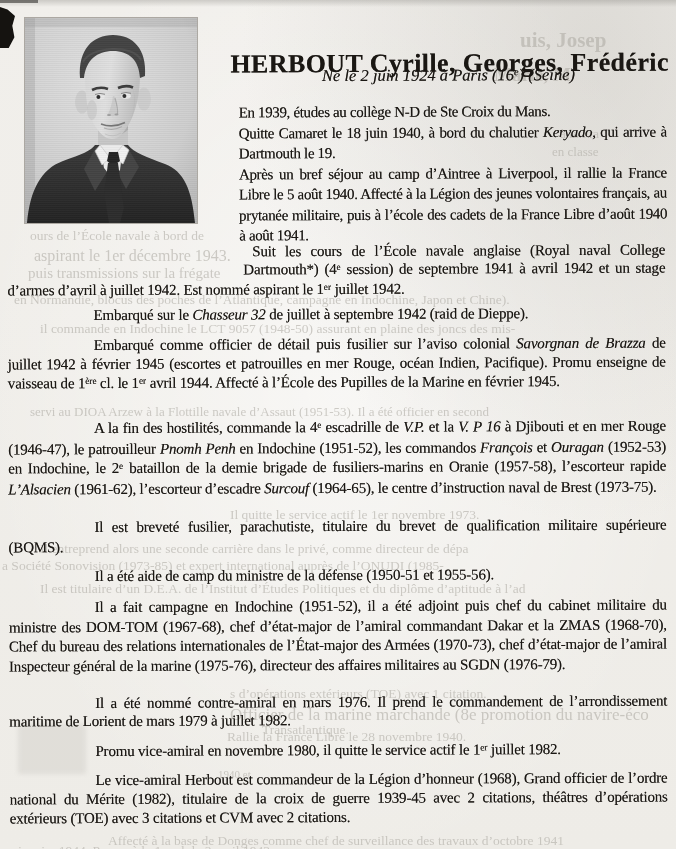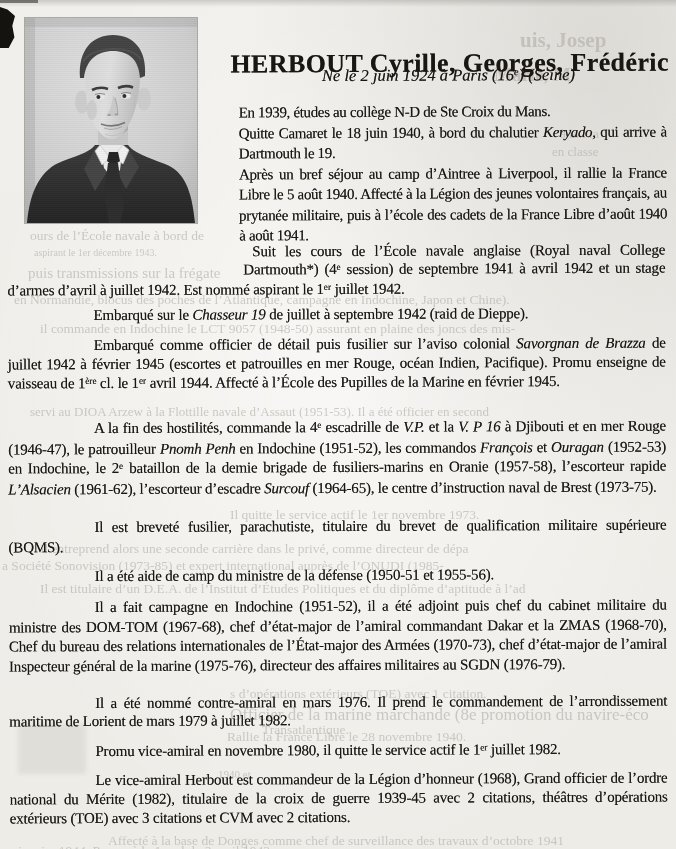--- a/index.html
+++ b/index.html
@@ -66,21 +66,21 @@
 <body>
 
 <div class="page">
 
   <div class="ghostlayer">
       <div class="ghost" style="left: 520px; top: 28px; font-size: 21px; font-weight: bold;">uis, Josep</div>
       <div class="ghost" style="left: 494px; top: 64px; font-size: 19px; font-weight: bold;">Marie, M</div>
       <div class="ghost" style="left: 560px; top: 126px; font-size: 13px;">à la Fra</div>
       <div class="ghost" style="left: 552px; top: 144px; font-size: 13px;">en classe</div>
       <div class="ghost" style="left: 30px; top: 228px; font-size: 13.5px;">ours de l’École navale à bord de</div>
-      <div class="ghost" style="left: 34px; top: 247px; font-size: 10px;">aspirant le 1er décembre 1943.</div>
+      <div class="ghost" style="left: 34px; top: 247px; font-size: 16px;">aspirant le 1er décembre 1943.</div>
       <div class="ghost" style="left: 28px; top: 265px; font-size: 15px;">puis transmissions sur la frégate</div>
       <div class="ghost" style="left: 14px; top: 292px; font-size: 13.5px;">en Normandie, blocus des poches de l’Atlantique, campagne en Indochine, Japon et Chine).</div>
       <div class="ghost" style="left: 40px; top: 321px; font-size: 13.5px;">il commande en Indochine le LCT 9057 (1948-50) assurant en plaine des joncs des mis-</div>
       <div class="ghost" style="left: 30px; top: 404px; font-size: 13px;">servi au DIOA Arzew à la Flottille navale d’Assaut (1951-53). Il a été officier en second</div>
       <div class="ghost" style="left: 230px; top: 507px; font-size: 13.5px;">Il quitte le service actif le 1er novembre 1973.</div>
       <div class="ghost" style="left: 40px; top: 541px; font-size: 13.5px;">Il entreprend alors une seconde carrière dans le privé, comme directeur de dépa</div>
       <div class="ghost" style="left: 2px; top: 558px; font-size: 13.5px;">a Société Sonovision (1973-85) et expert international auprès de l’ONUDI (1985-</div>
       <div class="ghost" style="left: 40px; top: 581px; font-size: 13.5px;">Il est titulaire d’un D.E.A. de l’Institut d’Études Politiques et du diplôme d’aptitude à l’ad</div>
       <div class="ghost" style="left: 230px; top: 686px; font-size: 13.5px;">s d’opérations extérieurs (TOE) avec 1 citation.</div>
       <div class="ghost" style="left: 230px; top: 705px; font-size: 17px;">Officier de la marine marchande (8e promotion du navire-éco</div>
@@ -171,21 +171,21 @@
     <div class="subtitle"><span>Né le 2 juin 1924 à Paris (16</span><span class="seg-sup">e</span><span>) (Seine)</span></div>
 
     <div class="ncol">
       <p class="para"><span>En 1939, études au collège N-D de Ste Croix du Mans.</span></p>
       <p class="para"><span>Quitte Camaret le 18 juin 1940, à bord du chalutier </span><span class="seg-i">Keryado</span><span>, qui arrive à Dartmouth le 19.</span></p>
       <p class="para"><span>Après un bref séjour au camp d’Aintree à Liverpool, il rallie la France Libre le 5 août 1940. Affecté à la Légion des jeunes volontaires français, au prytanée militaire, puis à l’école des cadets de la France Libre d’août 1940 à août 1941.</span></p>
     </div>
 
     <p class="para p4"><span class="sp sp1"></span><span class="sp sp2"></span><span>Suit les cours de l’École navale anglaise (Royal naval College Dartmouth*) (4</span><span class="seg-sup">e</span><span> session) de septembre 1941 à avril 1942 et un stage d’armes d’avril à juillet 1942. Est nommé aspirant le 1</span><span class="seg-sup">er</span><span> juillet 1942.</span></p>
 
-    <p class="para fw ind p5"><span>Embarqué sur le </span><span class="seg-i">Chasseur 19</span><span> de juillet à septembre 1942 (raid de Dieppe).</span></p>
+    <p class="para fw ind p5"><span>Embarqué sur le </span><span class="seg-i">Chasseur 32</span><span> de juillet à septembre 1942 (raid de Dieppe).</span></p>
     <p class="para fw ind p6"><span>Embarqué comme officier de détail puis fusilier sur l’aviso colonial </span><span class="seg-i">Savorgnan de Brazza</span><span> de juillet 1942 à février 1945 (escortes et patrouilles en mer Rouge, océan Indien, Pacifique). Promu enseigne de vaisseau de 1</span><span class="seg-sup">ère</span><span> cl. le 1</span><span class="seg-sup">er</span><span> avril 1944. Affecté à l’École des Pupilles de la Marine en février 1945.</span></p>
     <p class="para fw ind p7"><span>A la fin des hostilités, commande la 4</span><span class="seg-sup">e</span><span> escadrille de </span><span class="seg-i">V.P.</span><span> et la </span><span class="seg-i">V. P 16</span><span> à Djibouti et en mer Rouge (1946-47), le patrouilleur </span><span class="seg-i">Pnomh Penh</span><span> en Indochine (1951-52), les commandos </span><span class="seg-i">François</span><span> et </span><span class="seg-i">Ouragan</span><span> (1952-53) en Indochine, le 2</span><span class="seg-sup">e</span><span> bataillon de la demie brigade de fusiliers-marins en Oranie (1957-58), l’escorteur rapide </span><span class="seg-i">L’Alsacien</span><span> (1961-62), l’escorteur d’escadre </span><span class="seg-i">Surcouf</span><span> (1964-65), le centre d’instruction naval de Brest (1973-75).</span></p>
     <p class="para fw ind p8"><span>Il est breveté fusilier, parachutiste, titulaire du brevet de qualification militaire supérieure (BQMS).</span></p>
     <p class="para fw ind p9"><span>Il a été aide de camp du ministre de la défense (1950-51 et 1955-56).</span></p>
     <p class="para fw ind p10"><span>Il a fait campagne en Indochine (1951-52), il a été adjoint puis chef du cabinet militaire du ministre des DOM-TOM (1967-68), chef d’état-major de l’amiral commandant Dakar et la ZMAS (1968-70), Chef du bureau des relations internationales de l’État-major des Armées (1970-73), chef d’état-major de l’amiral Inspecteur général de la marine (1975-76), directeur des affaires militaires au SGDN (1976-79).</span></p>
     <p class="para fw ind p11"><span>Il a été nommé contre-amiral en mars 1976. Il prend le commandement de l’arrondissement maritime de Lorient de mars 1979 à juillet 1982.</span></p>
     <p class="para fw ind p12"><span>Promu vice-amiral en novembre 1980, il quitte le service actif le 1</span><span class="seg-sup">er</span><span> juillet 1982.</span></p>
     <p class="para fw ind p13"><span>Le vice-amiral Herbout est commandeur de la Légion d’honneur (1968), Grand officier de l’ordre national du Mérite (1982), titulaire de la croix de guerre 1939-45 avec 2 citations, théâtres d’opérations extérieurs (TOE) avec 3 citations et CVM avec 2 citations.</span></p>
 
   </div>

